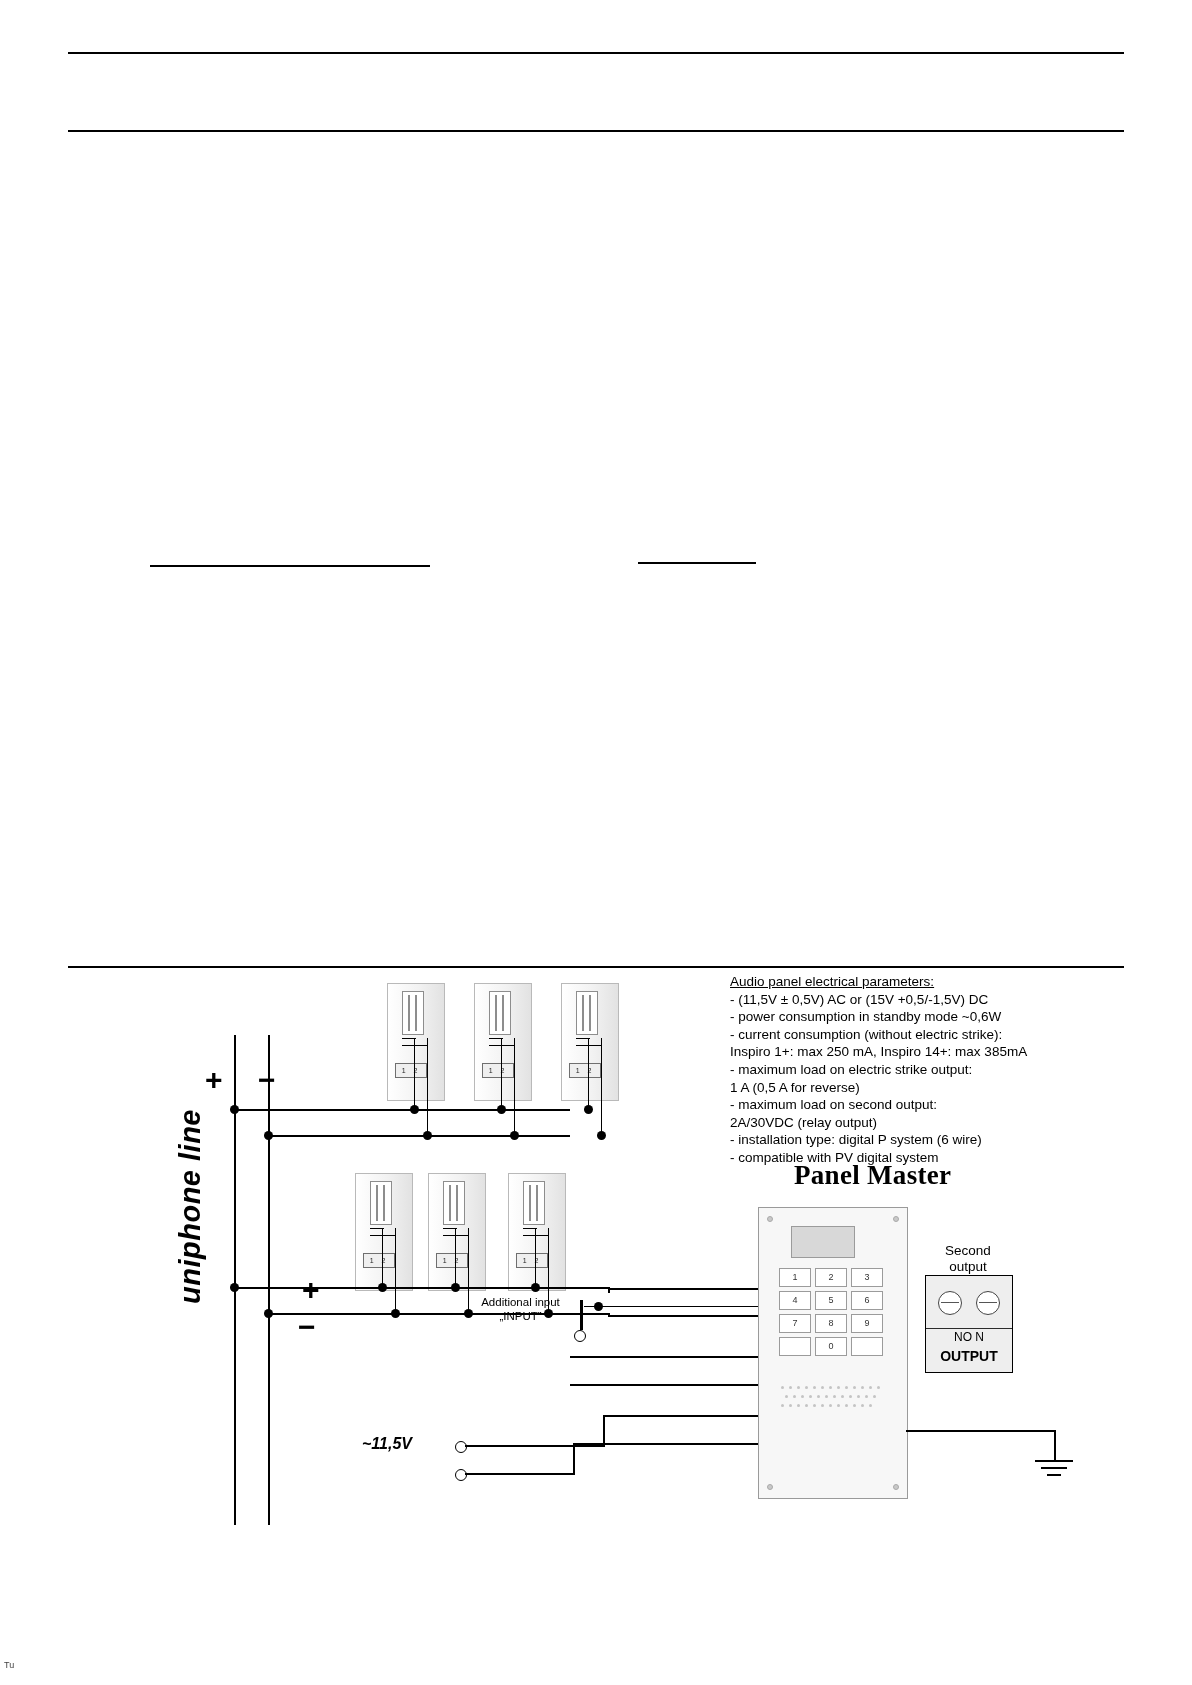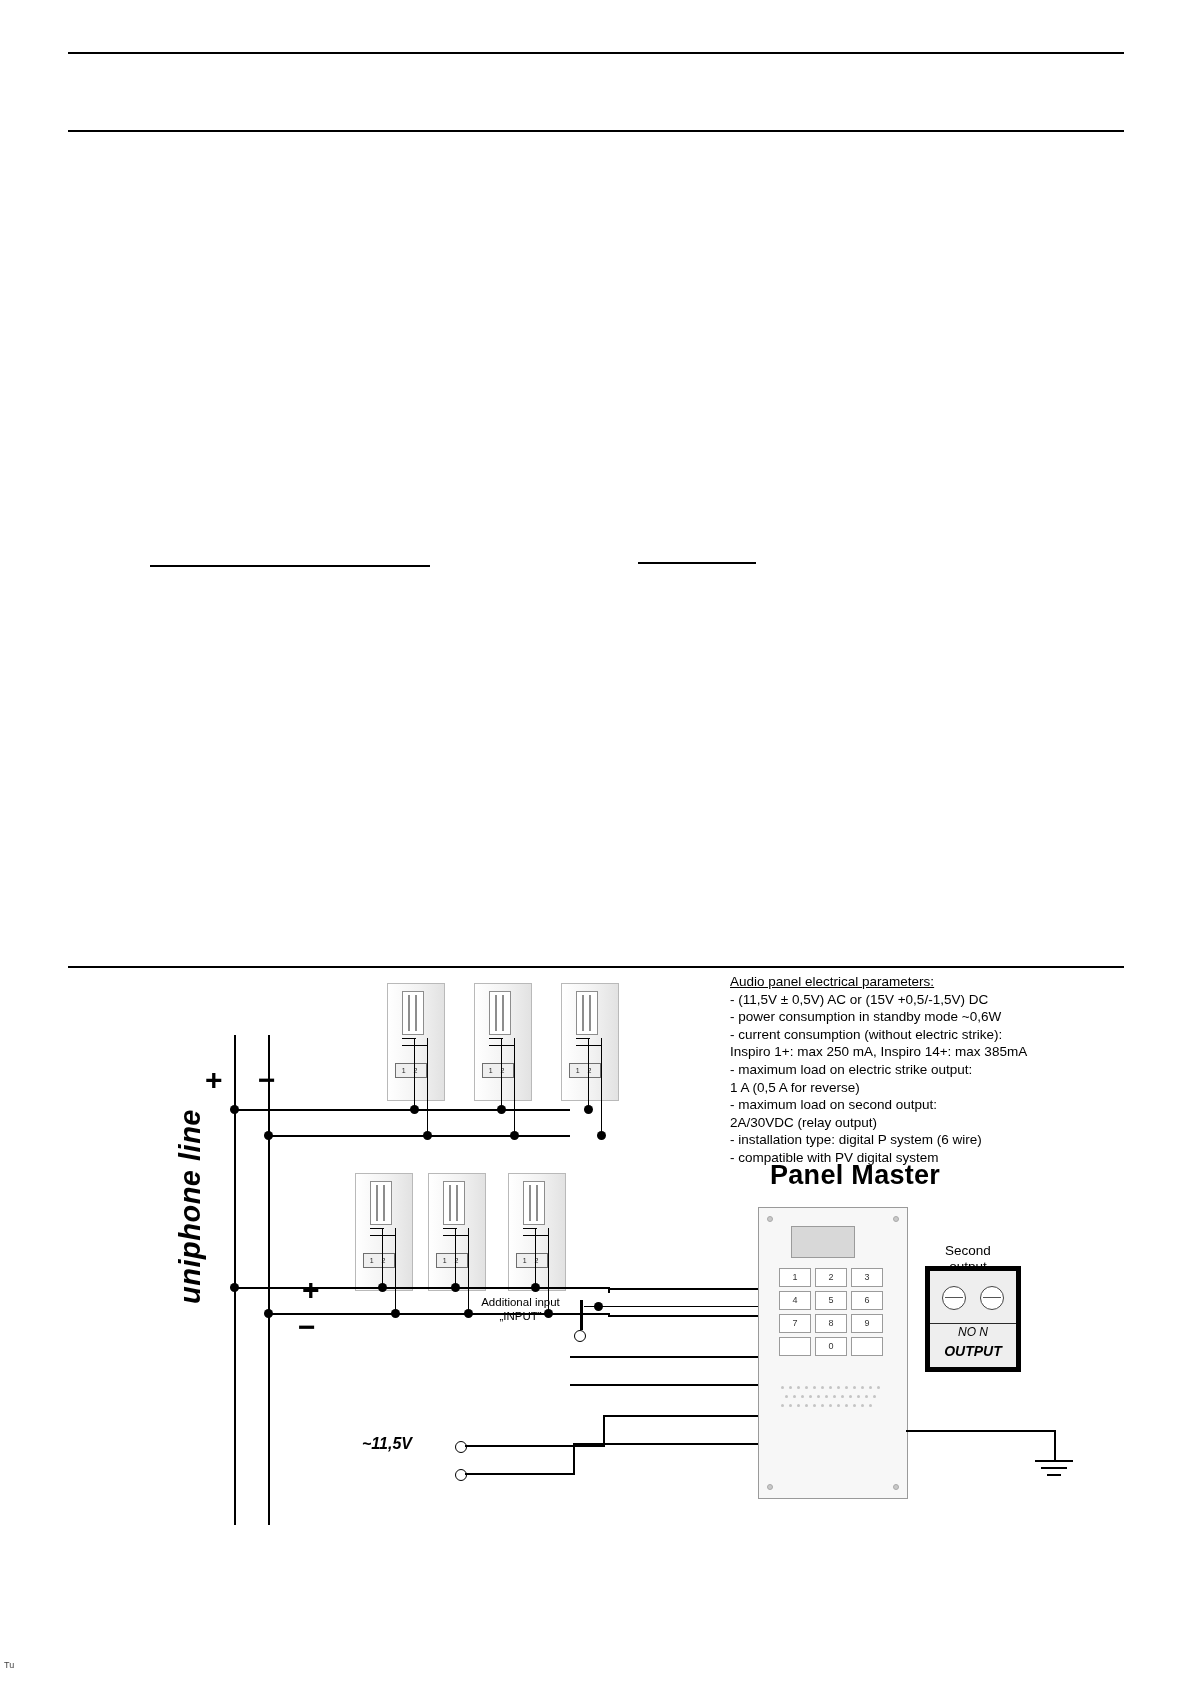--- a/index.html
+++ b/index.html
@@ -60,31 +60,31 @@
 
   .estrike{position:absolute;left:240px;top:370px;width:180px;height:52px;border:1px solid #000;background:#fff;
     display:flex;flex-direction:column;align-items:center;justify-content:center;font-size:18px;font-weight:bold;}
 
   .volt{position:absolute;left:212px;top:460px;font-size:16px;font-style:italic;font-weight:bold;}
   .circ{position:absolute;width:10px;height:10px;border-radius:50%;border:1.5px solid #000;background:#fff;}
 
   .addl{position:absolute;left:313px;top:320px;width:115px;font-size:11.5px;text-align:center;line-height:14px;}
 
   
-  .pm-title{position:absolute;left:620px;top:185px;font-size:27px;font-weight:bold;letter-spacing:.3px;}
+  .pm-title{position:absolute;left:644px;top:185px;font-size:27px;font-weight:bold;letter-spacing:.3px;font-family:Liberation Serif, serif;}
   .panel{position:absolute;left:608px;top:232px;width:148px;height:290px;background:#f7f7f7;border:1px solid #9a9a9a;}
   .panel .scr{position:absolute;left:32px;top:18px;width:62px;height:30px;background:#d8d8d8;border:1px solid #9b9b9b;}
   .keys{position:absolute;left:20px;top:60px;width:108px;display:flex;flex-wrap:wrap;gap:4px;}
   .keys .k{width:30px;height:17px;background:#fff;border:1px solid #9b9b9b;font-size:9px;line-height:17px;text-align:center;color:#333;}
   .panel .grille{position:absolute;left:22px;top:178px;width:104px;height:26px;}
   .panel .grille span{position:absolute;width:3px;height:3px;border-radius:50%;background:#c4c4c4;}
   .panel .scrw{position:absolute;width:4px;height:4px;border-radius:50%;background:#c9c9c9;border:1px solid #aaa;}
 
   .secout{position:absolute;left:775px;top:268px;width:86px;text-align:center;font-size:13.5px;line-height:16px;}
-  .outbox{position:absolute;left:775px;top:291px;width:86px;height:96px;background:#eeeeee;border:5px solid #000000;font-style:italic;}
+  .outbox{position:absolute;left:775px;top:300px;width:86px;height:96px;background:#eeeeee;border:1px solid #000000;}
   .outbox .row{position:absolute;left:0;top:0;width:100%;height:52px;border-bottom:1px solid #2b2b2b;}
   .outbox .lbl{position:absolute;left:0;top:54px;width:100%;text-align:center;font-size:12px;}
   .outbox .lbl2{position:absolute;left:0;top:72px;width:100%;text-align:center;font-size:14px;font-weight:bold;}
   .outscrew{position:absolute;top:15px;width:22px;height:22px;border-radius:50%;border:1px solid #444;background:#fff;}
   .outscrew:after{content:"";position:absolute;left:2px;top:10px;width:18px;height:1px;background:#555;}
 
   .gnd{position:absolute;left:903px;top:470px;}
   .gnd i{position:absolute;background:#000;height:2px;display:block;}
 
   .corner{position:absolute;left:4px;top:1660px;font-size:9px;color:#444;}

